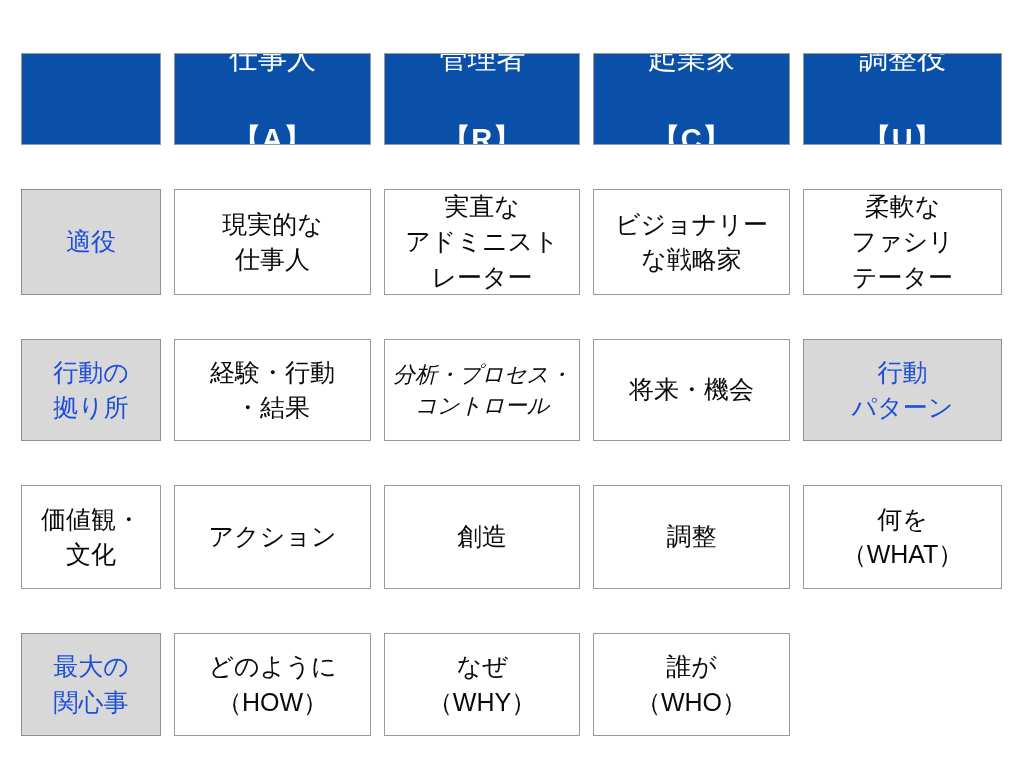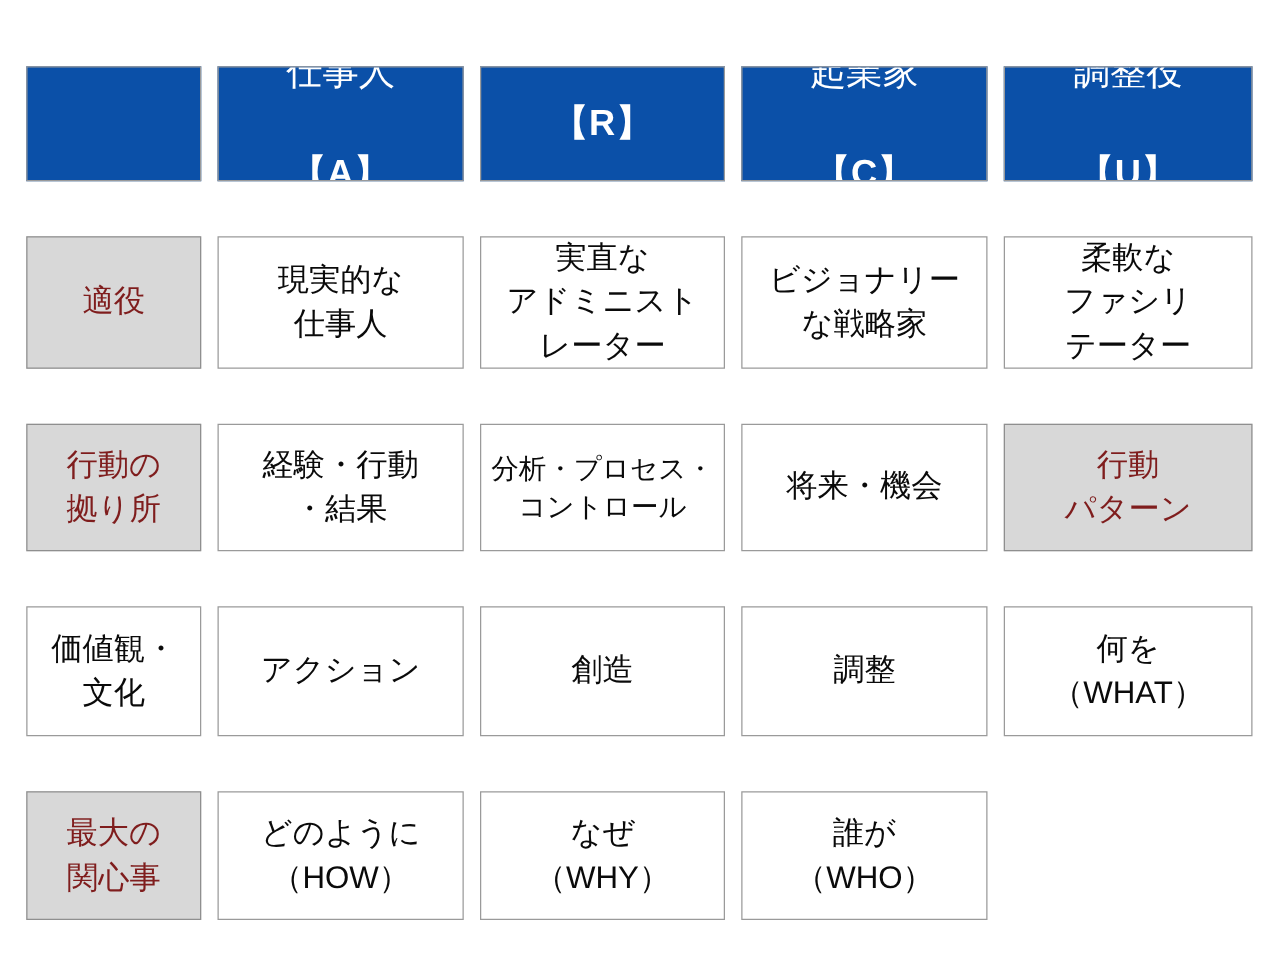--- a/index.html
+++ b/index.html
@@ -57,52 +57,54 @@
     line-height: 1.40;
   }
   .colhead .code {
     font-weight: 700;
     letter-spacing: 0.5px;
   }
   
   .rowhead {
     background: #d8d8d8;
     border: 1px solid #8f8f8f;
-    color: #7f1d1d;
+    color: #1d4ed8;
     font-size: 25px;
   }
   
   .body-cell {
     background: #ffffff;
     border: 1px solid #9a9a9a;
     color: #0a0a0a;
     font-size: 25px;
   }
   .body-cell.small {
     font-size: 22px;
+    font-style: italic;
   }
 </style>
 </head>
 <body>
 
 <div id="matrix">
 
   <div class="cell corner">
     <span class="cell-inner"></span>
   </div>
 
   <div class="cell colhead">
     <div class="cell-inner">
       <div>仕事人</div>
       <div class="code">【A】</div>
     </div>
   </div>
 
   <div class="cell colhead">
     <div class="cell-inner">
+      <div>管理者</div>
       <div class="code">【R】</div>
     </div>
   </div>
 
   <div class="cell colhead">
     <div class="cell-inner">
       <div>起業家</div>
       <div class="code">【C】</div>
     </div>
   </div>

